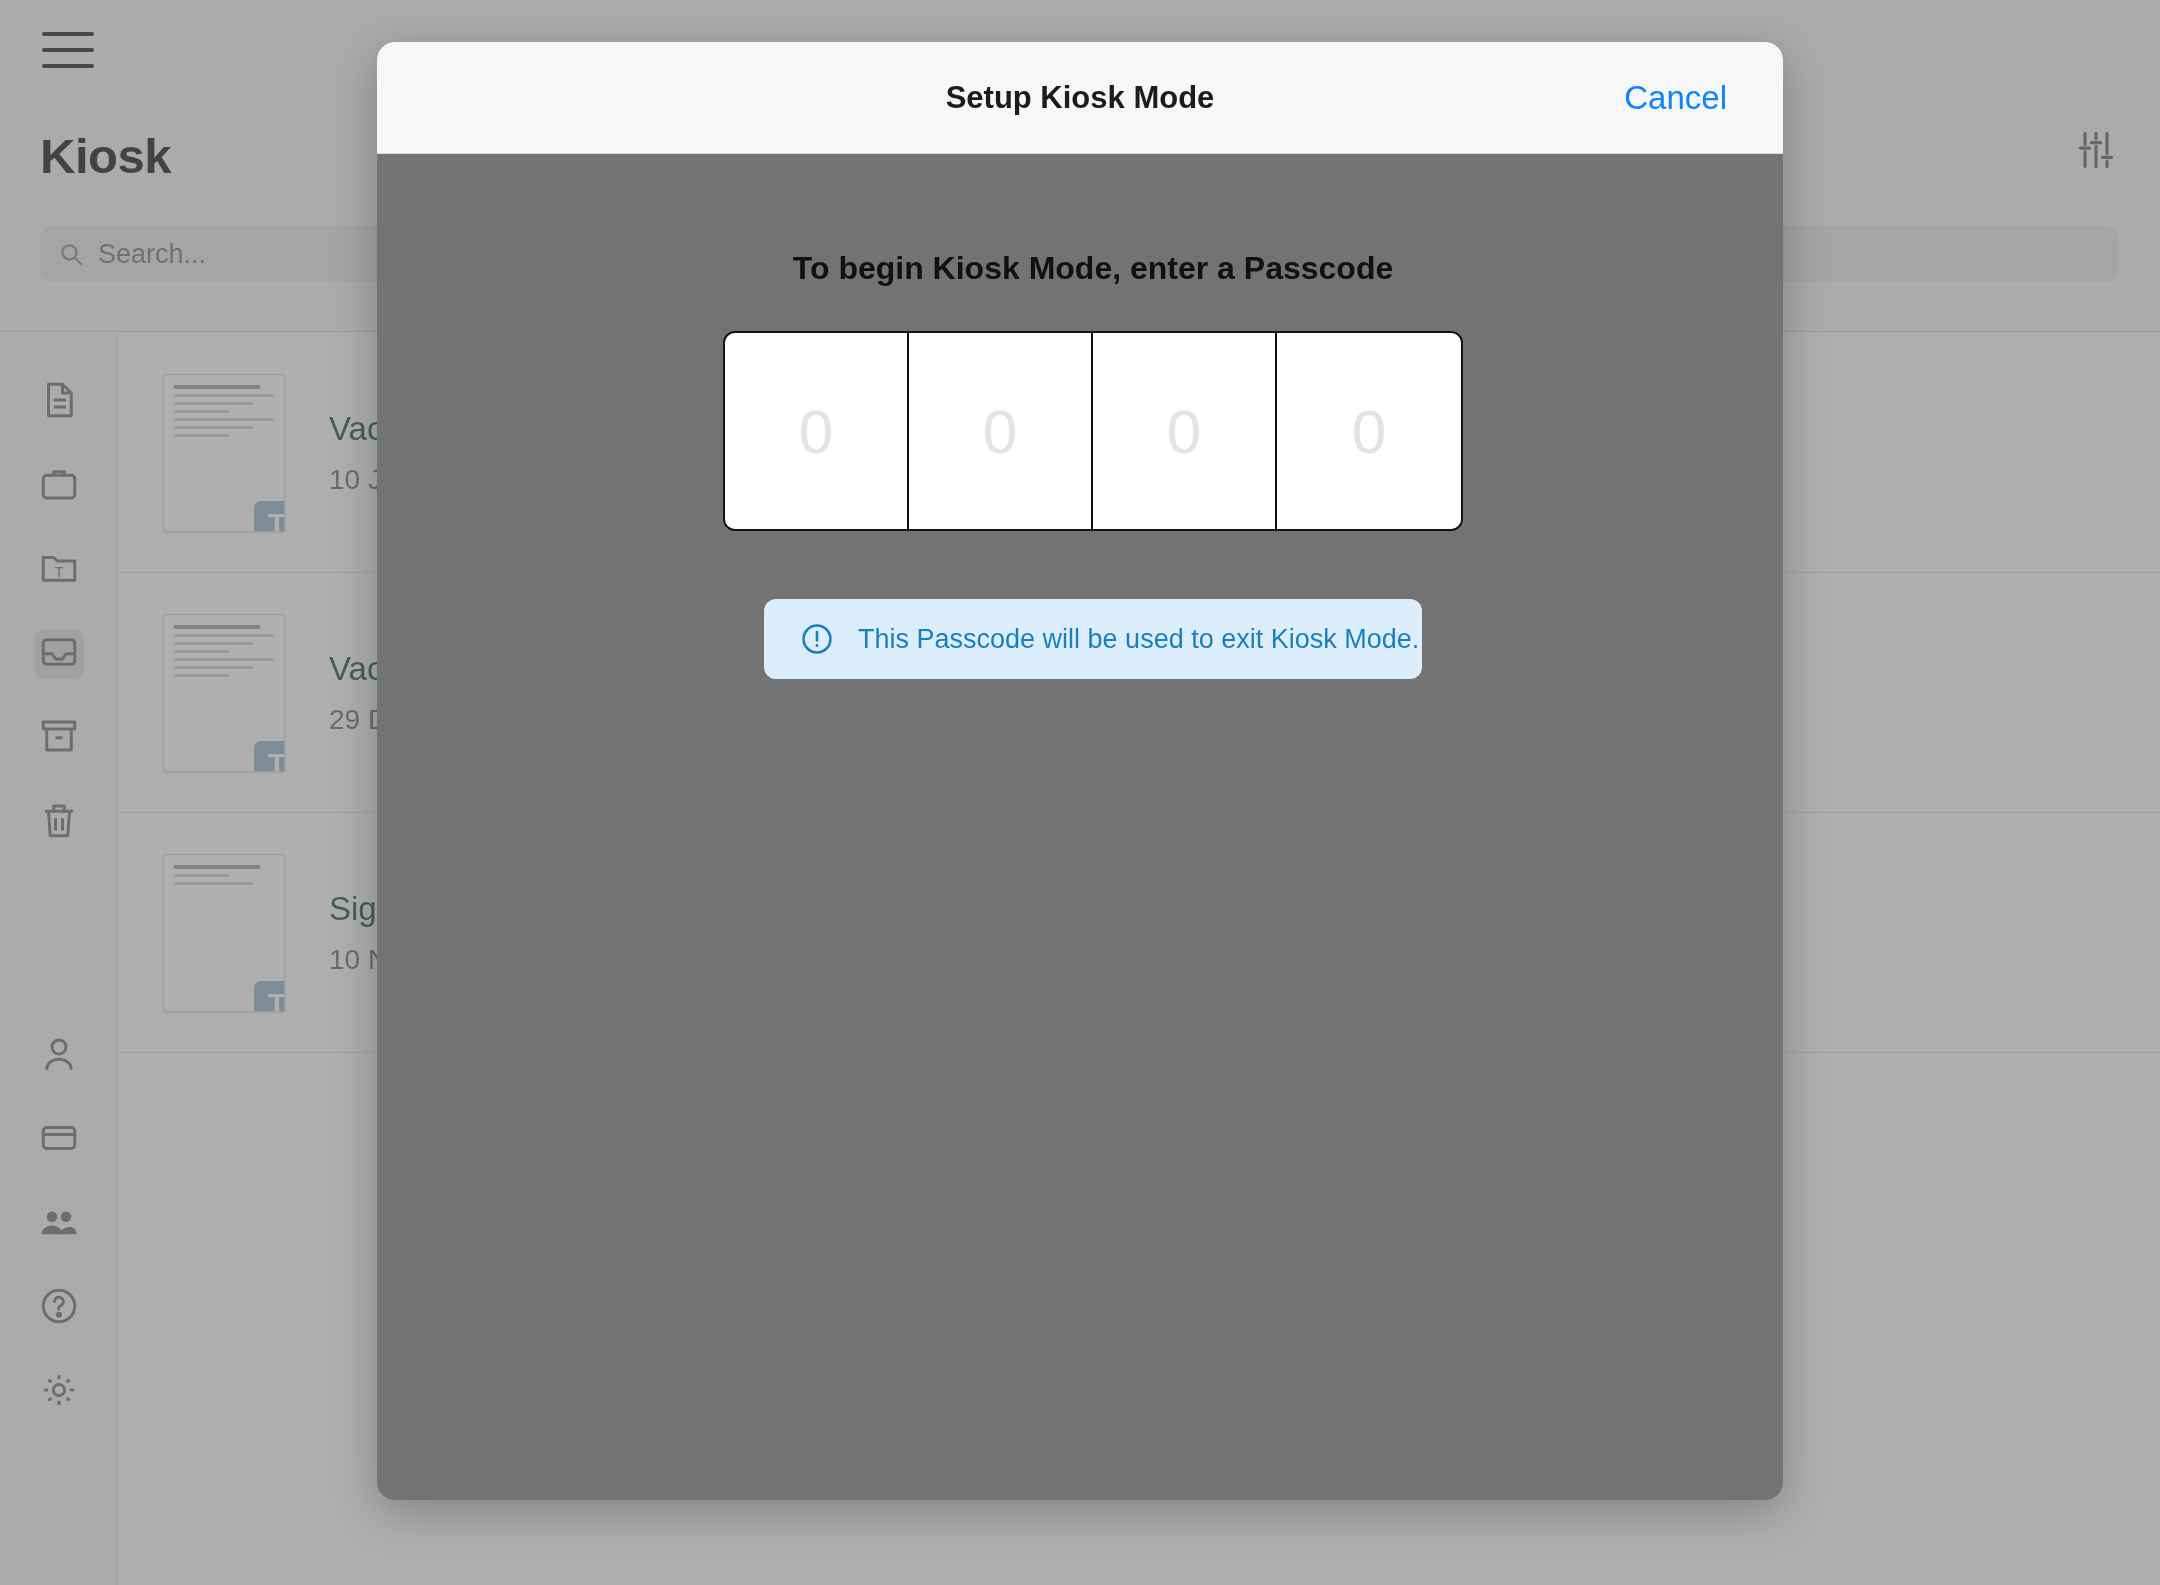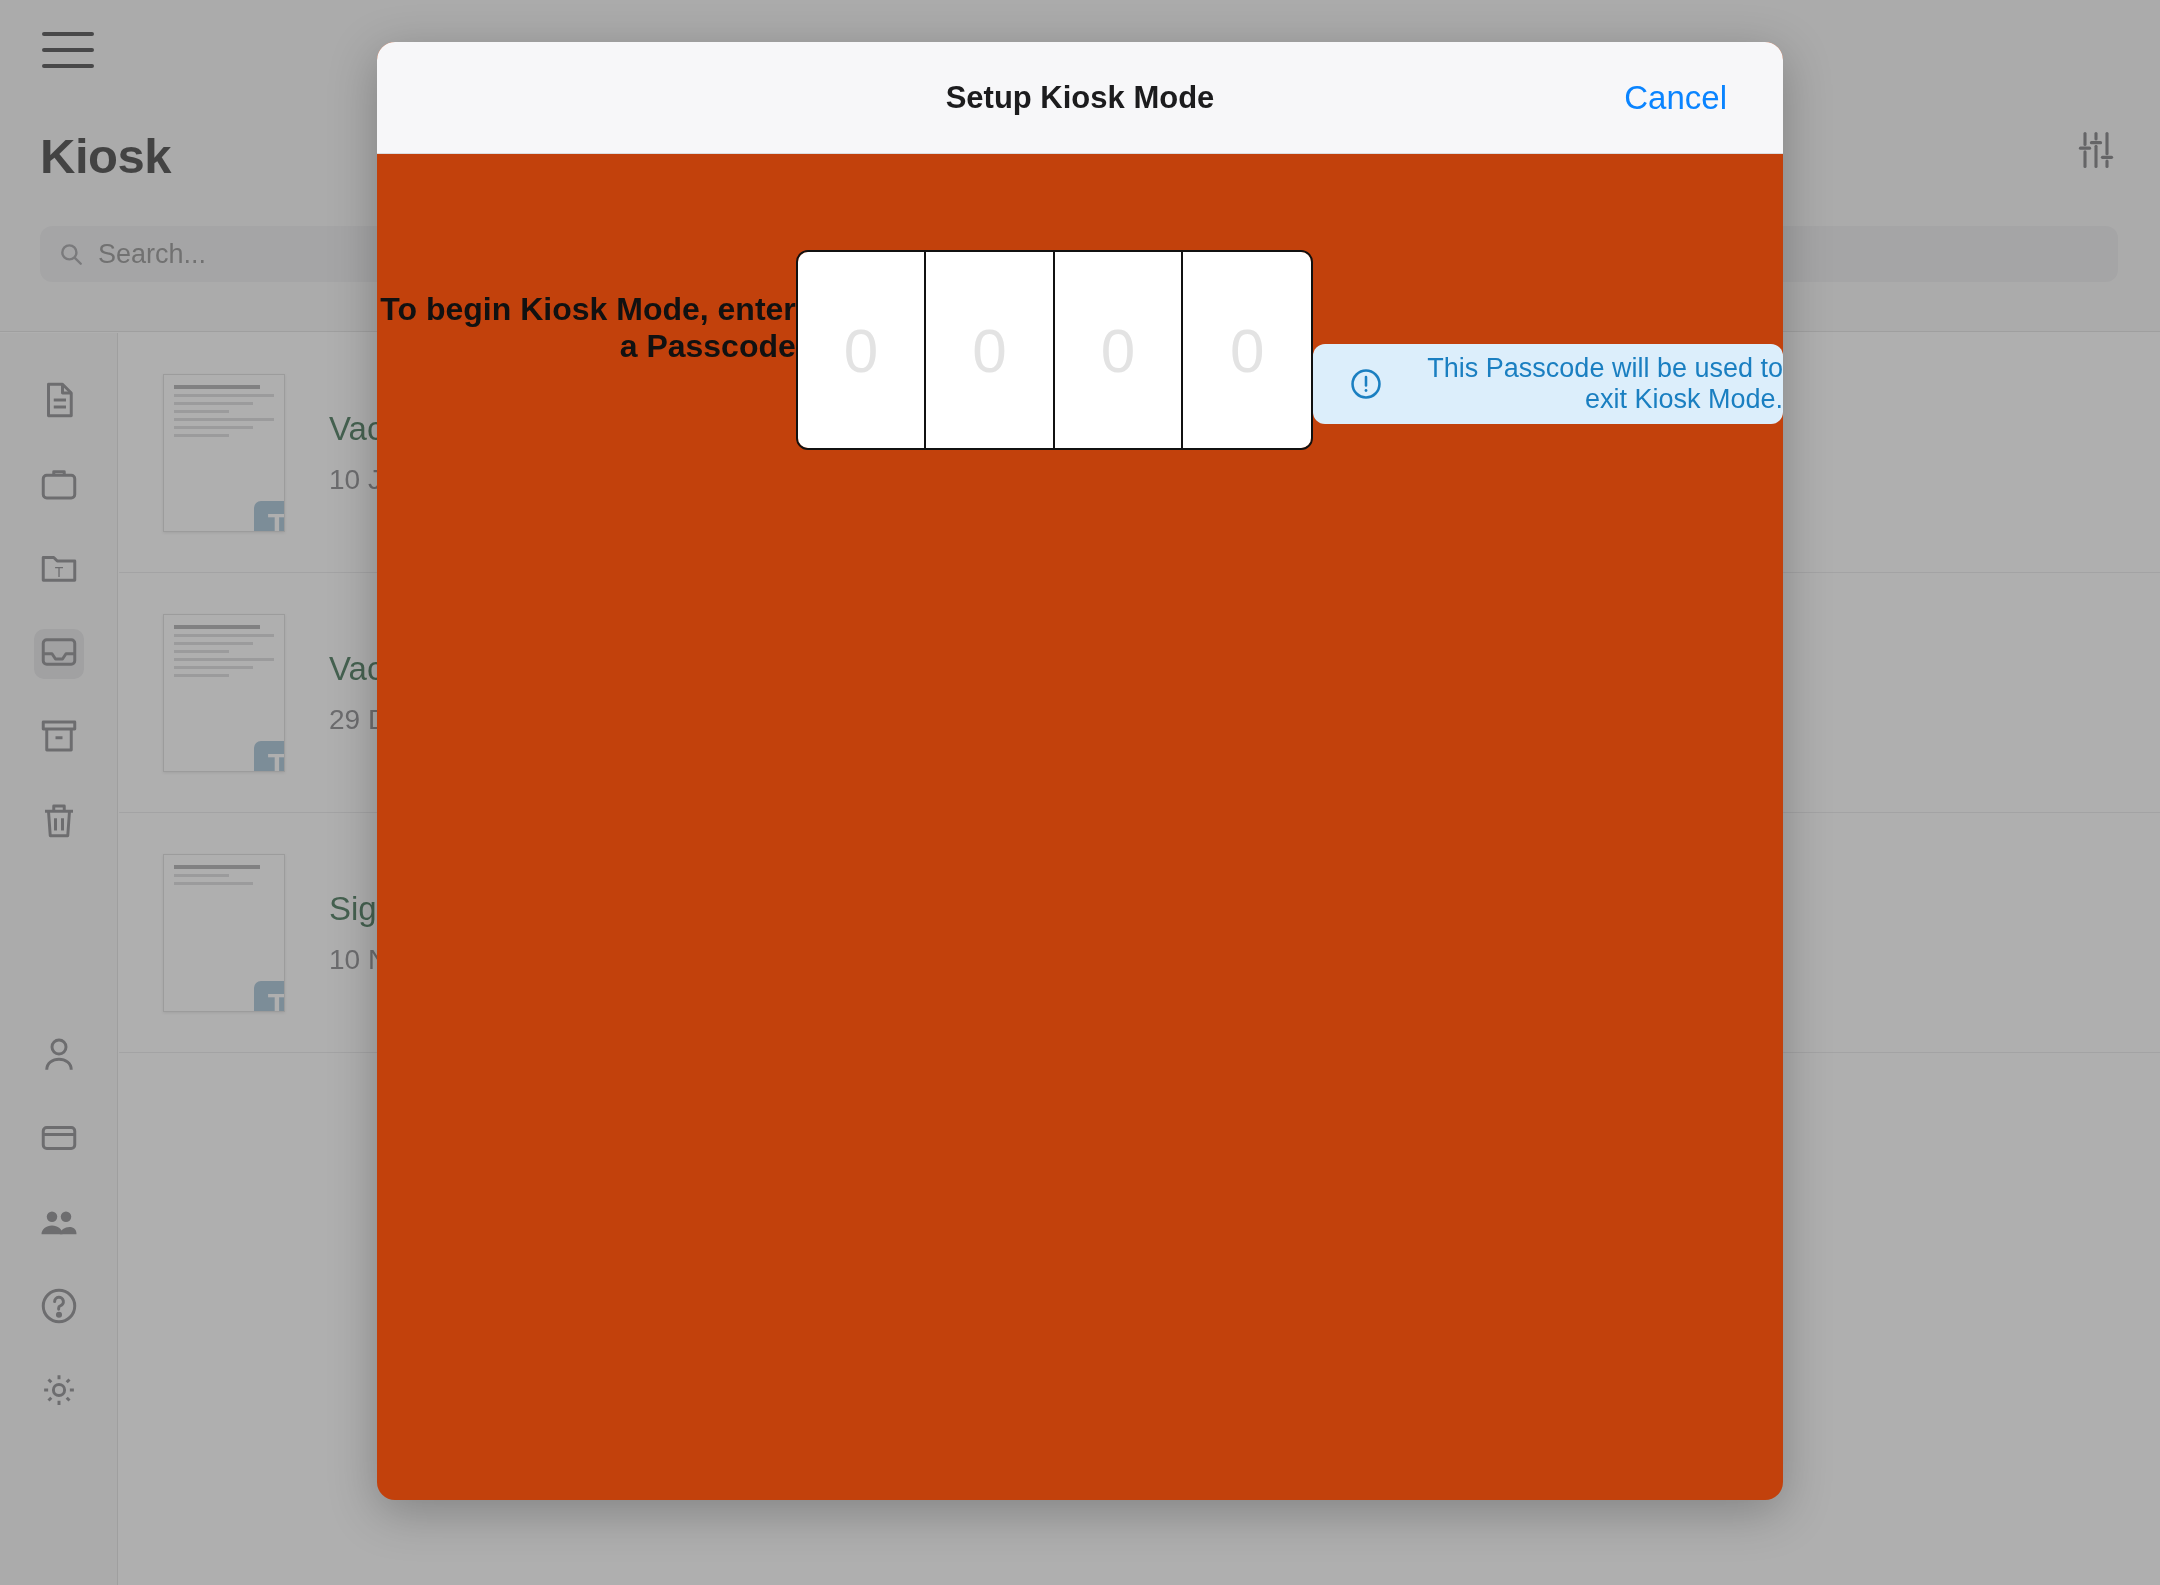--- a/index.html
+++ b/index.html
@@ -168,25 +168,24 @@
   .dim {
     position: absolute; inset: 0;
     background: rgba(110,110,110,0.55);
   }
 
   
   .modal {
     position: absolute;
     left: 377px; top: 42px;
     width: 1406px; height: 1458px;
-    background: #c2410c;
+    background: #737373;
     border-radius: 18px;
     box-shadow: 0 12px 48px rgba(0,0,0,0.25);
     overflow: hidden;
-    text-align: right;
   }
   .modal-header {
     position: relative;
     height: 112px;
     background: #f7f7f9;
     border-bottom: 1px solid #dcdcdf;
     display: flex;
     align-items: center;
     justify-content: center;
   }
@@ -200,22 +199,23 @@
     right: 56px;
     top: 50%;
     transform: translateY(-50%);
     font-size: 33px;
     color: #0a84ff;
     cursor: pointer;
   }
   .modal-body {
     padding-top: 96px;
     display: flex;
-    flex-direction: row;
-    align-items: center;
+    flex-direction: column;
+    align-items: center;
+    padding-left: 26px;
   }
   .prompt {
     font-size: 32px;
     font-weight: bold;
     color: #111;
     margin-bottom: 44px;
   }
   .passcode {
     display: flex;
     border: 2px solid #111;

